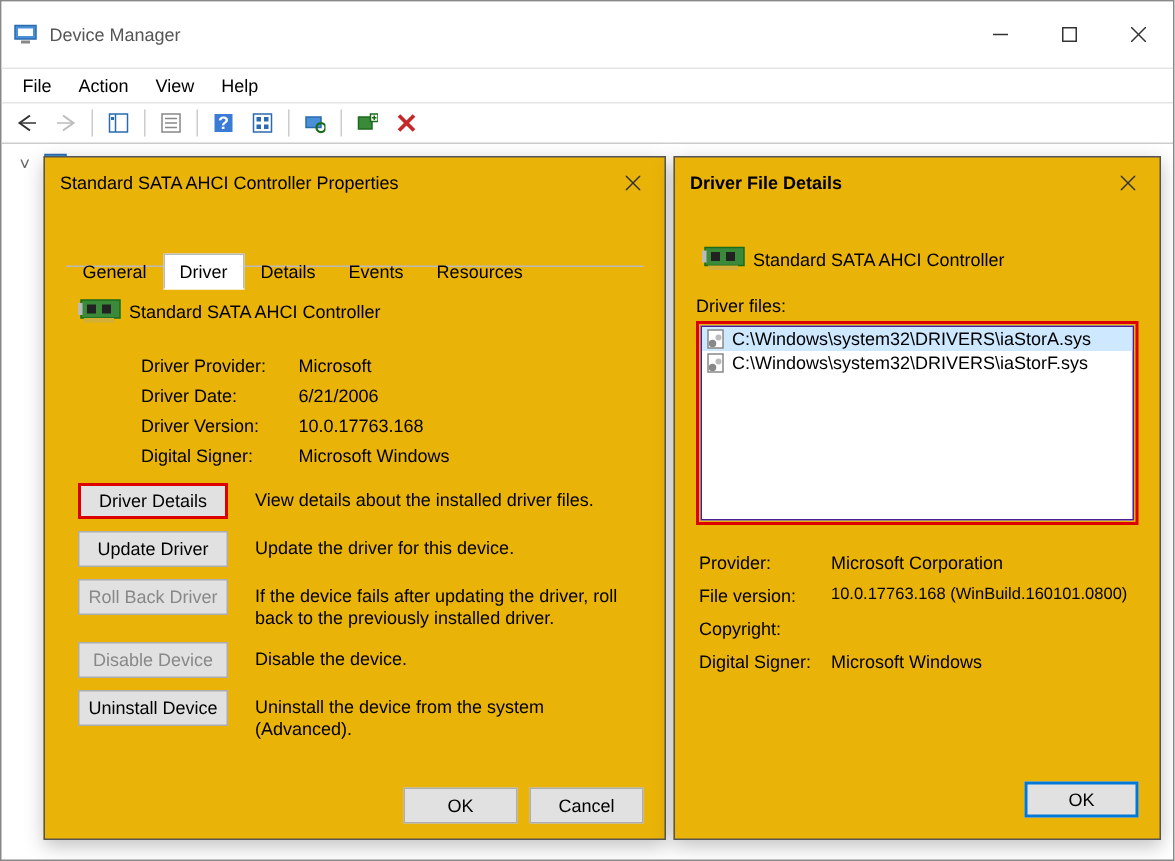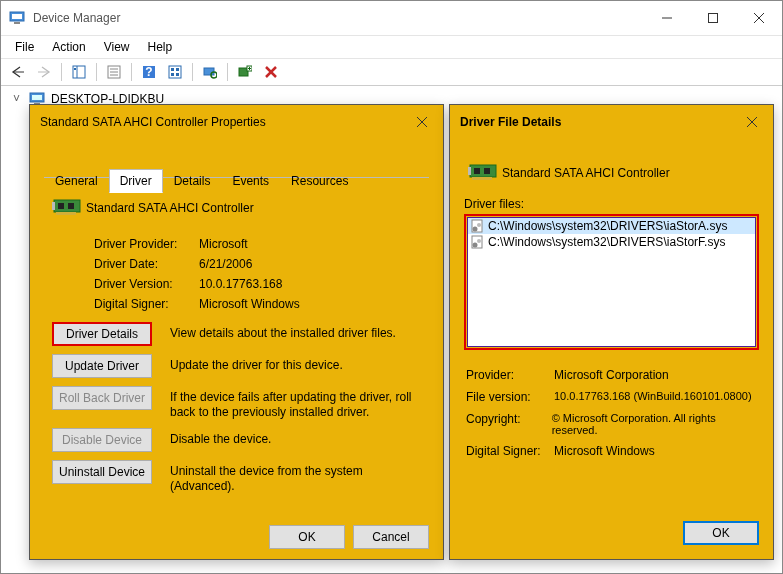--- a/index.html
+++ b/index.html
@@ -1,19 +1,19 @@
 <!DOCTYPE html>
 <html><head>
 <meta charset="utf-8">
 <style>
 * { margin: 0; padding: 0; box-sizing: border-box; font-family: "Segoe UI", Tahoma, sans-serif; font-size: 12px; }
 body { background: #fff; width: 783px; height: 574px; overflow: hidden; border: 1px solid #888; position: relative; }
 
 
-.titlebar { display: flex; align-items: center; height: 35px; padding: 0 0 0 8px; background: #fff; border-bottom: 1px solid #e5e5e5; }
+.titlebar { display: flex; align-items: center; height: 45px; padding: 0 0 0 8px; background: #fff; border-bottom: 1px solid #e5e5e5; }
 .titlebar .app-icon { width: 16px; height: 16px; margin-right: 8px; }
 .titlebar .title { flex: 1; color: #555; }
 .titlebar .winbtn { width: 46px; height: 30px; display: flex; align-items: center; justify-content: center; color: #333; }
 
 
 .menubar { display: flex; gap: 2px; padding: 2px 6px; height: 22px; align-items: flex-start; }
 .menubar span { padding: 2px 8px; cursor: default; }
 
 
 .toolbar { display: flex; align-items: center; gap: 4px; padding: 3px 6px; border-top: 1px solid #e5e5e5; border-bottom: 1px solid #ccc; height: 28px; }
@@ -303,21 +303,20 @@
       <div class="row">
           <div class="lbl">Provider:</div>
           <div>Microsoft Corporation</div>
         </div>
       <div class="row">
           <div class="lbl">File version:</div>
           <div style="font-size:11px">10.0.17763.168 (WinBuild.160101.0800)</div>
         </div>
       <div class="row">
           <div class="lbl">Copyright:</div>
-          <div style="font-size:11px">© Microsoft Corporation. All rights reserved.</div>
         </div>
       <div class="row">
           <div class="lbl">Digital Signer:</div>
           <div>Microsoft Windows</div>
         </div>
     </div>
   </div>
   <div class="dfd-footer">
     <div class="btn-primary">OK</div>
   </div>

